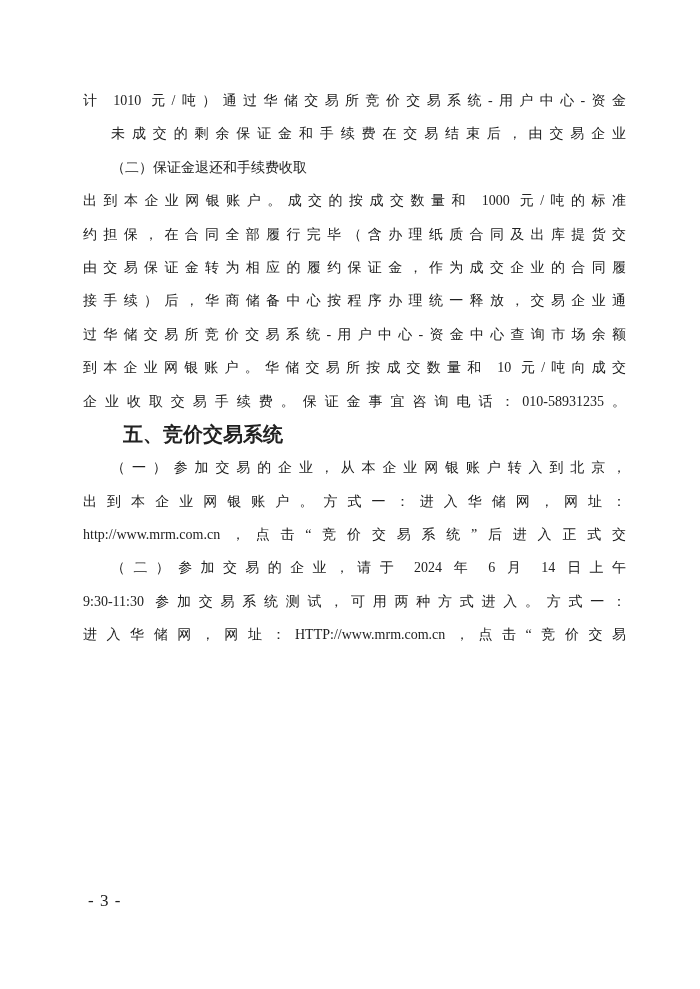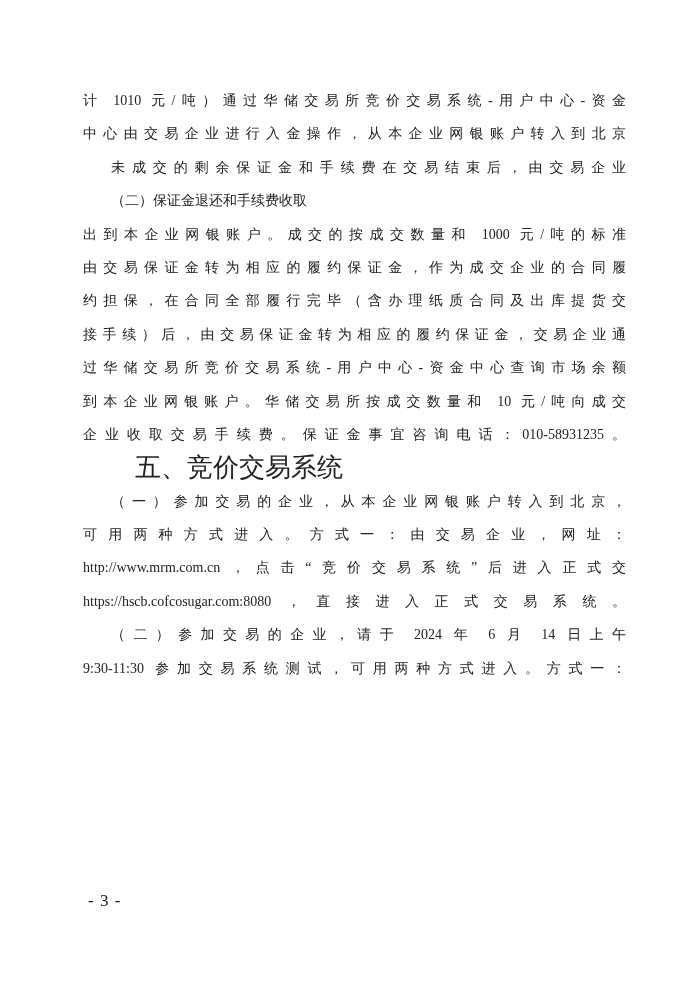--- a/index.html
+++ b/index.html
@@ -33,51 +33,50 @@
   .line.fill {
     
     text-align-last: justify;
     -moz-text-align-last: justify;
   }
   .line.indent {
     text-indent: 2em;
   }
   .line.heading {
     font-family: "Liberation Sans", "DejaVu Sans", sans-serif;
-    font-weight: normal;
-    font-size: 26px;
+    font-weight: bold;
+    font-size: 20px;
   }
   .footer {
     position: absolute;
     left: 88px;
     top: 891px;
     font-size: 17px;
     letter-spacing: 1px;
     color: #212121;
   }
 </style>
 </head>
 <body>
 
 <div class="page">
   <div class="content">
     <div class="line fill">计 1010 元/吨）通过华储交易所竞价交易系统-用户中心-资金</div>
-    <div class="line fill">中心由交易企业进行入金操作，从本企业网银账户转入到北京</div>
     <div class="line fill indent">未成交的剩余保证金和手续费在交易结束后，由交易企业</div>
     <div class="line indent">（二）保证金退还和手续费收取</div>
     <div class="line fill">出到本企业网银账户。成交的按成交数量和 1000 元/吨的标准</div>
+    <div class="line fill">约担保，在合同全部履行完毕（含办理纸质合同及出库提货交</div>
     <div class="line fill">由交易保证金转为相应的履约保证金，作为成交企业的合同履</div>
-    <div class="line fill">约担保，在合同全部履行完毕（含办理纸质合同及出库提货交</div>
-    <div class="line fill">接手续）后，由交易保证金转为相应的履约保证金，交易企业通</div>
+    <div class="line fill">接手续）后，华商储备中心按程序办理统一释放，交易企业通</div>
     <div class="line fill">过华储交易所竞价交易系统-用户中心-资金中心查询市场余额</div>
     <div class="line fill">到本企业网银账户。华储交易所按成交数量和 10 元/吨向成交</div>
     <div class="line fill">企业收取交易手续费。保证金事宜咨询电话：010-58931235。</div>
     <div class="line heading indent">五、竞价交易系统</div>
     <div class="line fill indent">（一）参加交易的企业，从本企业网银账户转入到北京，</div>
-    <div class="line fill">可用两种方式进入。方式一：由交易企业，网址：</div>
+    <div class="line fill">出到本企业网银账户。方式一：进入华储网，网址：</div>
     <div class="line fill">http://www.mrm.com.cn，点击“竞价交易系统”后进入正式交</div>
-    <div class="line fill">https://hscb.cofcosugar.com:8080，直接进入正式交易系统。</div>
     <div class="line fill indent">（二）参加交易的企业，请于 2024 年 6 月 14 日上午</div>
     <div class="line fill">9:30-11:30 参加交易系统测试，可用两种方式进入。方式一：</div>
+    <div class="line fill">进入华储网，网址：HTTP://www.mrm.com.cn，点击“竞价交易</div>
   </div>
 
   <div class="footer">- 3 -</div>
 </div>
 
 </body></html>

